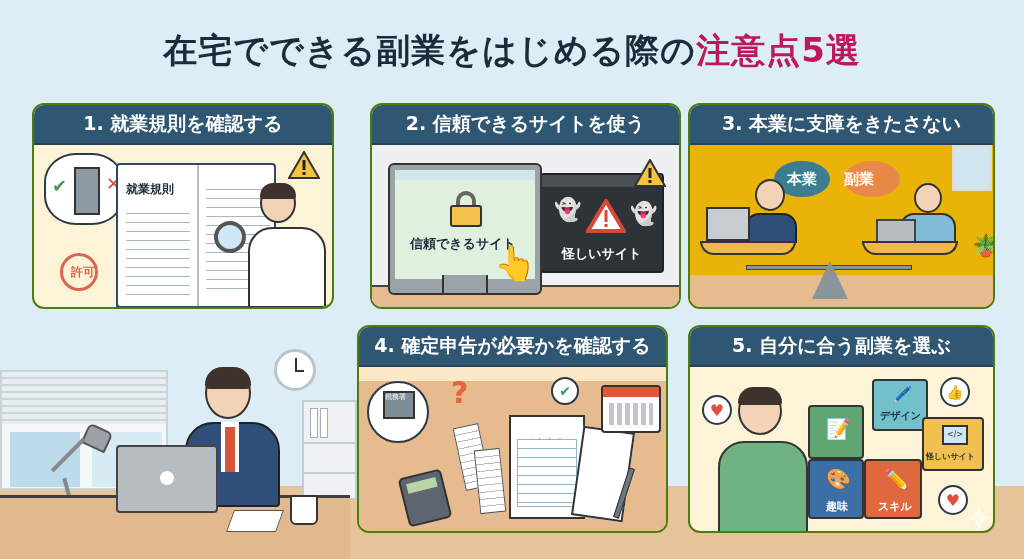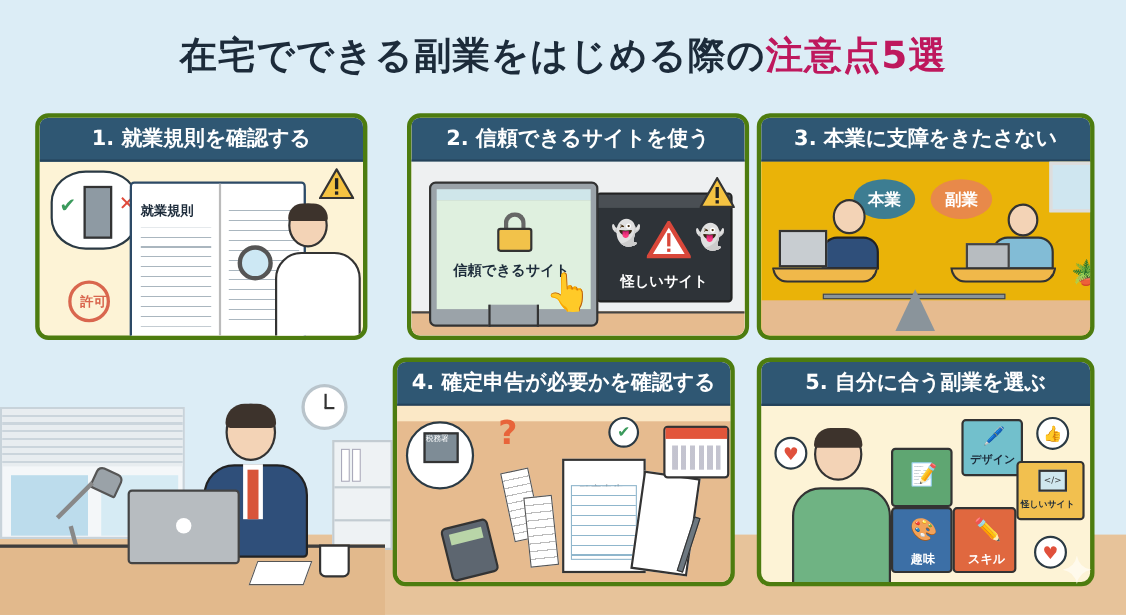--- a/index.html
+++ b/index.html
@@ -10,21 +10,21 @@
     font-family: "DejaVu Sans", "Liberation Sans", sans-serif;
   }
   .floor { position: absolute; left: 0; right: 0; top: 486px; bottom: 0; background: #e7c39a; }
   .title {
     position: absolute; left: 0; right: 0; top: 28px; text-align: center;
     font-size: 34px; font-weight: bold; color: #1c2b3a; letter-spacing: 1px;
   }
   .title .accent { color: #be185d; }
 
   .card {
-    position: absolute; border: 4px solid #4d7c0f; border-radius: 12px; overflow: hidden;
+    position: absolute; border: 2px solid #4d7c0f; border-radius: 12px; overflow: hidden;
     background: #fdf3d6;
   }
   .card-head {
     height: 40px; background: #2f5773; color: #fff; font-weight: bold;
     font-size: 19px; display: flex; align-items: center; justify-content: center;
     border-bottom: 2px solid #24425a;
   }
   .card-body { position: absolute; left: 0; right: 0; top: 40px; bottom: 0; }
 
   #card1 { left: 32px; top: 103px; width: 302px; height: 206px; }
@@ -176,21 +176,21 @@
 </div>
 
 <div class="card" id="card3">
   <div class="card-head">3. 本業に支障をきたさない</div>
   <div class="card-body">
     <div class="abs" style="left:0;right:0;bottom:0;height:32px;background:#e6bb8f;"></div>
     <div class="abs" style="left:262px;top:0;width:40px;height:46px;background:#cfe6f0;border:3px solid #ddd;"></div>
     <div class="abs" style="left:84px;top:16px;width:56px;height:36px;border-radius:50%;background:#3d7d92;display:flex;align-items:center;justify-content:center;">
       <span class="label-white" style="font-size:15px;">本業</span>
     </div>
-    <div class="abs" style="left:154px;top:16px;width:56px;height:36px;border-radius:50%;background:#e8894a;display:flex;align-items:center;justify-content:center;">
+    <div class="abs" style="left:154px;top:16px;width:56px;height:36px;border-radius:50%;background:#e8894a;display:flex;align-items:center;">
       <span class="label-white" style="font-size:15px;">副業</span>
     </div>
 
     <div class="abs" style="left:55px;top:34px;width:52px;height:64px;">
       <div style="position:absolute;left:10px;top:0;width:30px;height:32px;border-radius:50%;background:#f3d3b6;border:2px solid #333;"></div>
       <div style="position:absolute;left:0;top:34px;width:52px;height:30px;background:#2f4f7a;border:2px solid #222;border-radius:14px 14px 0 0;"></div>
     </div>
     <div class="abs" style="left:16px;top:62px;width:44px;height:34px;background:#c8cdd1;border:2px solid #333;"></div>
 
     <div class="abs" style="left:210px;top:38px;width:56px;height:60px;">

